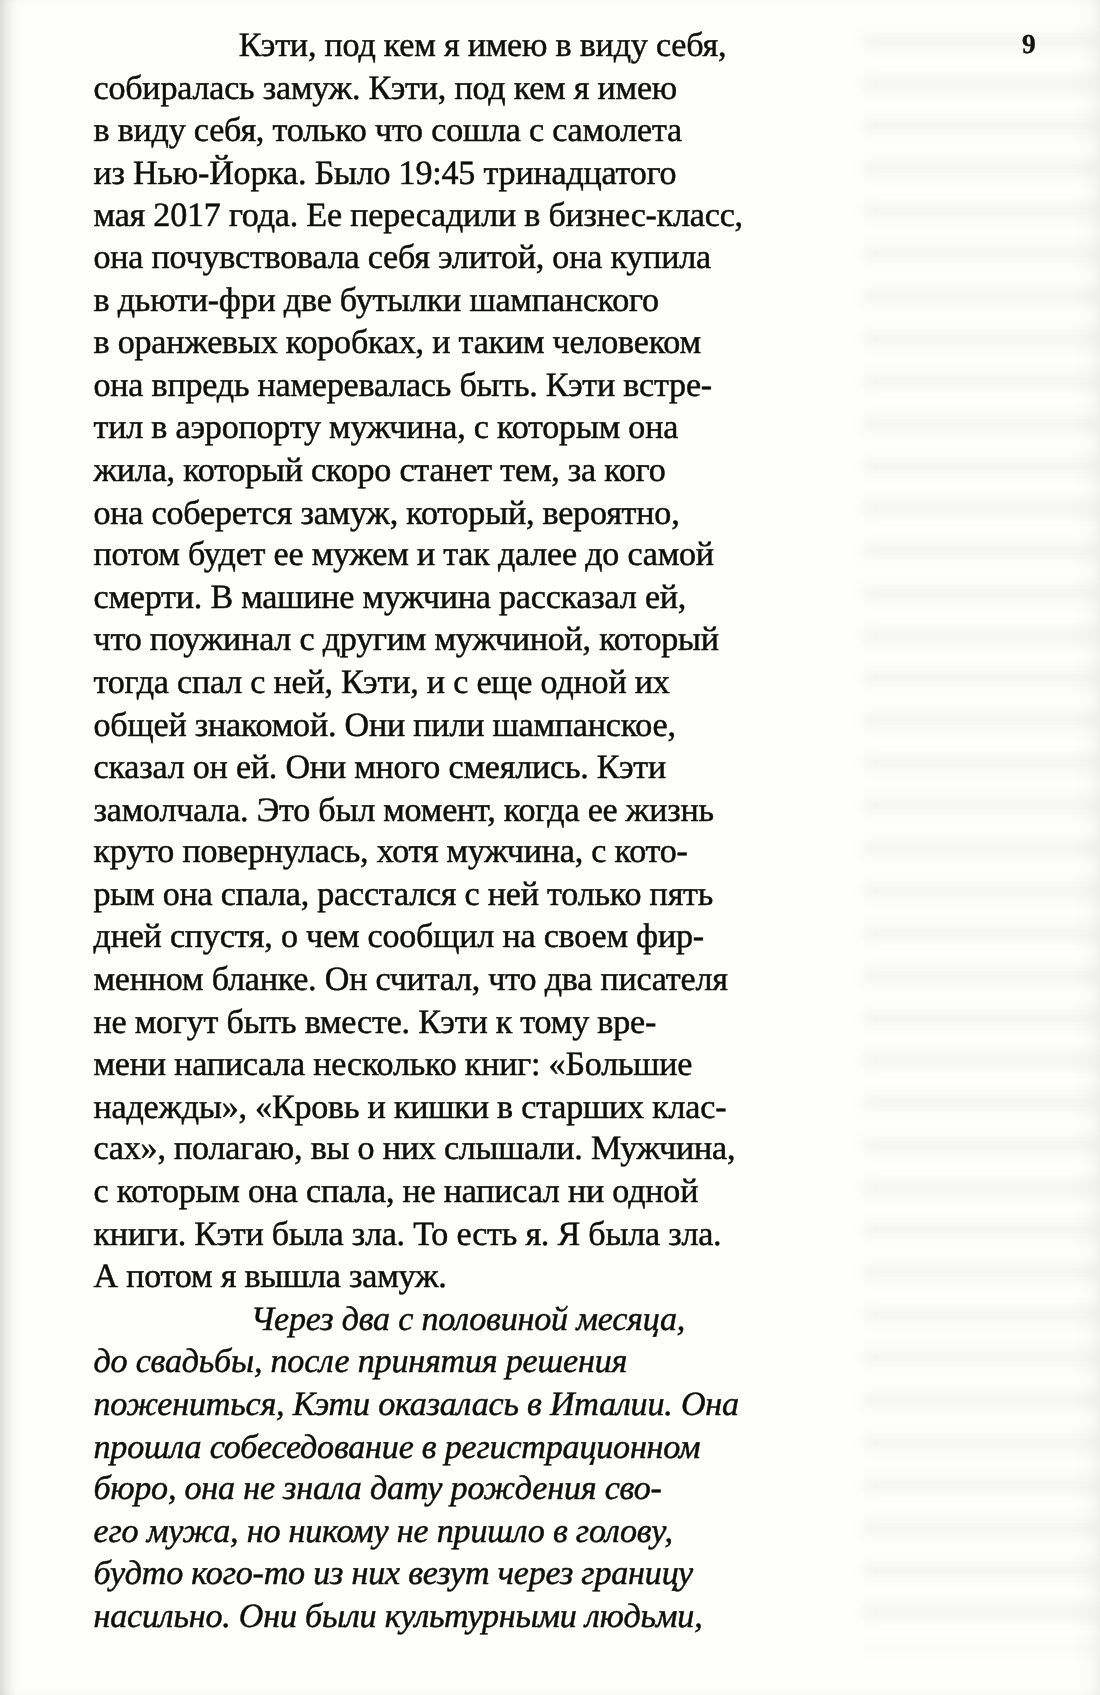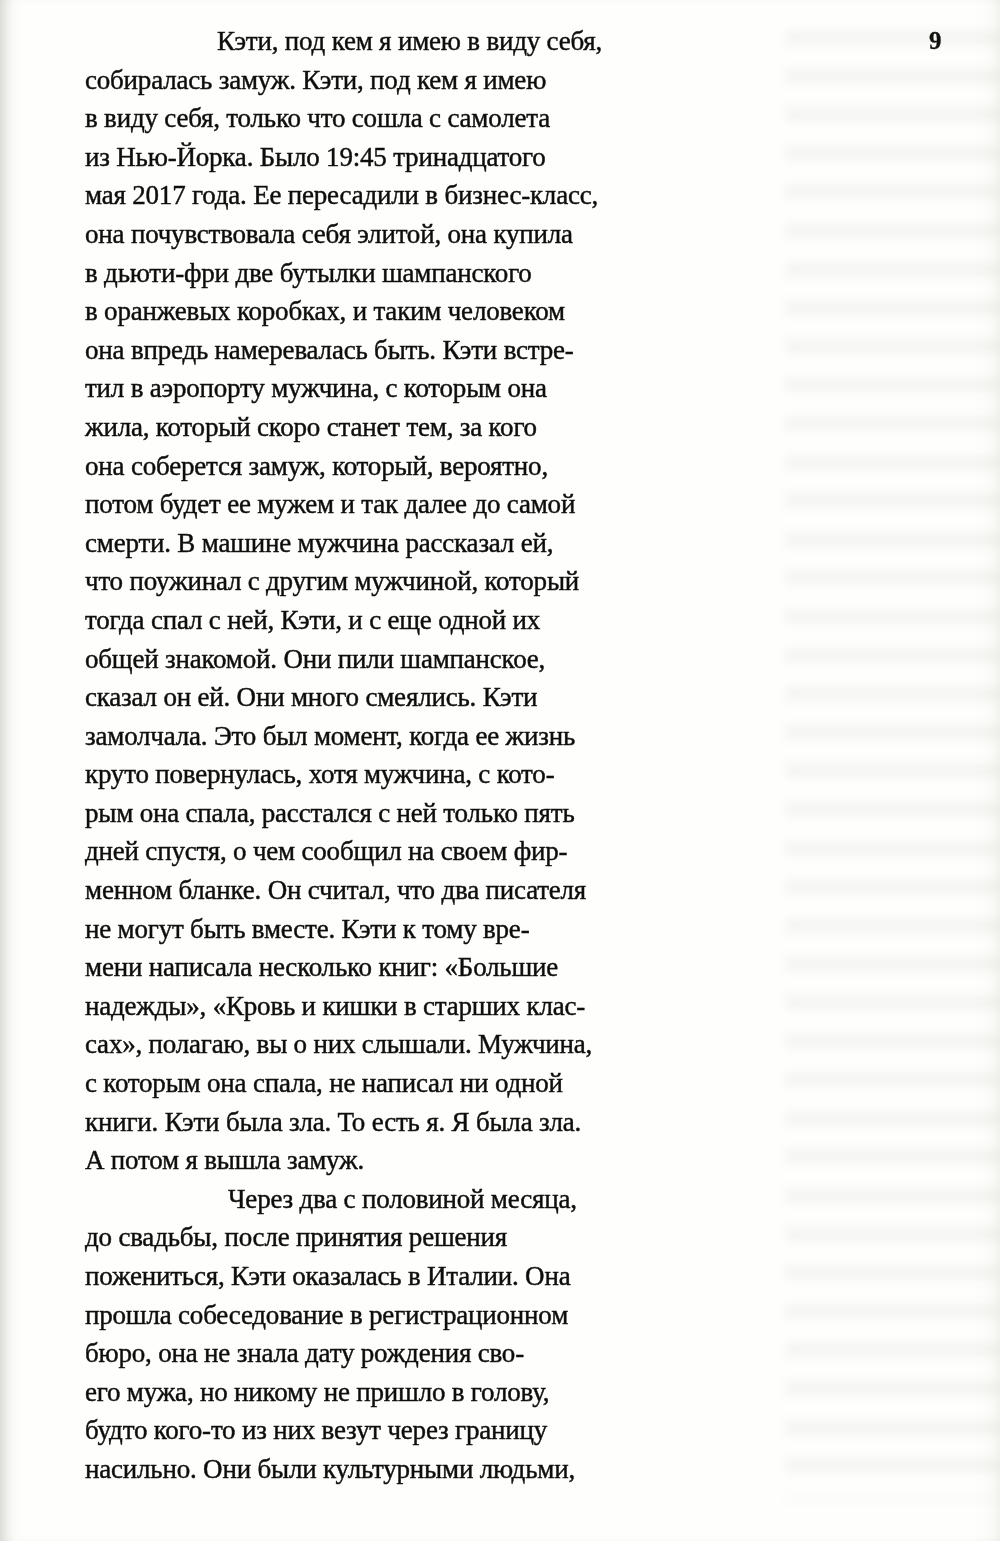--- a/index.html
+++ b/index.html
@@ -47,32 +47,32 @@
     line-height: 30px;
     color: #12120f;
     -webkit-text-stroke: 0.3px #12120f;
   }
   .text-block {
     position: absolute;
     left: 85px;
     top: 22px;
     width: 712px;
     font-family: "Liberation Serif", serif;
-    font-size: 27px;
+    font-size: 31px;
     line-height: 38.6px;
     letter-spacing: -0.2px;
     color: #0d0d0b;
     -webkit-text-stroke: 0.45px #151512;
   }
   .para {
     margin: 0;
     white-space: pre-line; 
   }
   .indent-1 { text-indent: 132px; }
-  .indent-2 { text-indent: 143px; }
+  .indent-2 { text-indent: 143px; font-style: italic; }
 </style>
 </head>
 <body>
 
 <div class="page">
   <div class="ghosting"></div>
   <div class="page-number">9</div>
   <div class="text-block">
     <p class="para indent-1">Кэти, под кем я имею в виду себя,
 собиралась замуж. Кэти, под кем я имею

